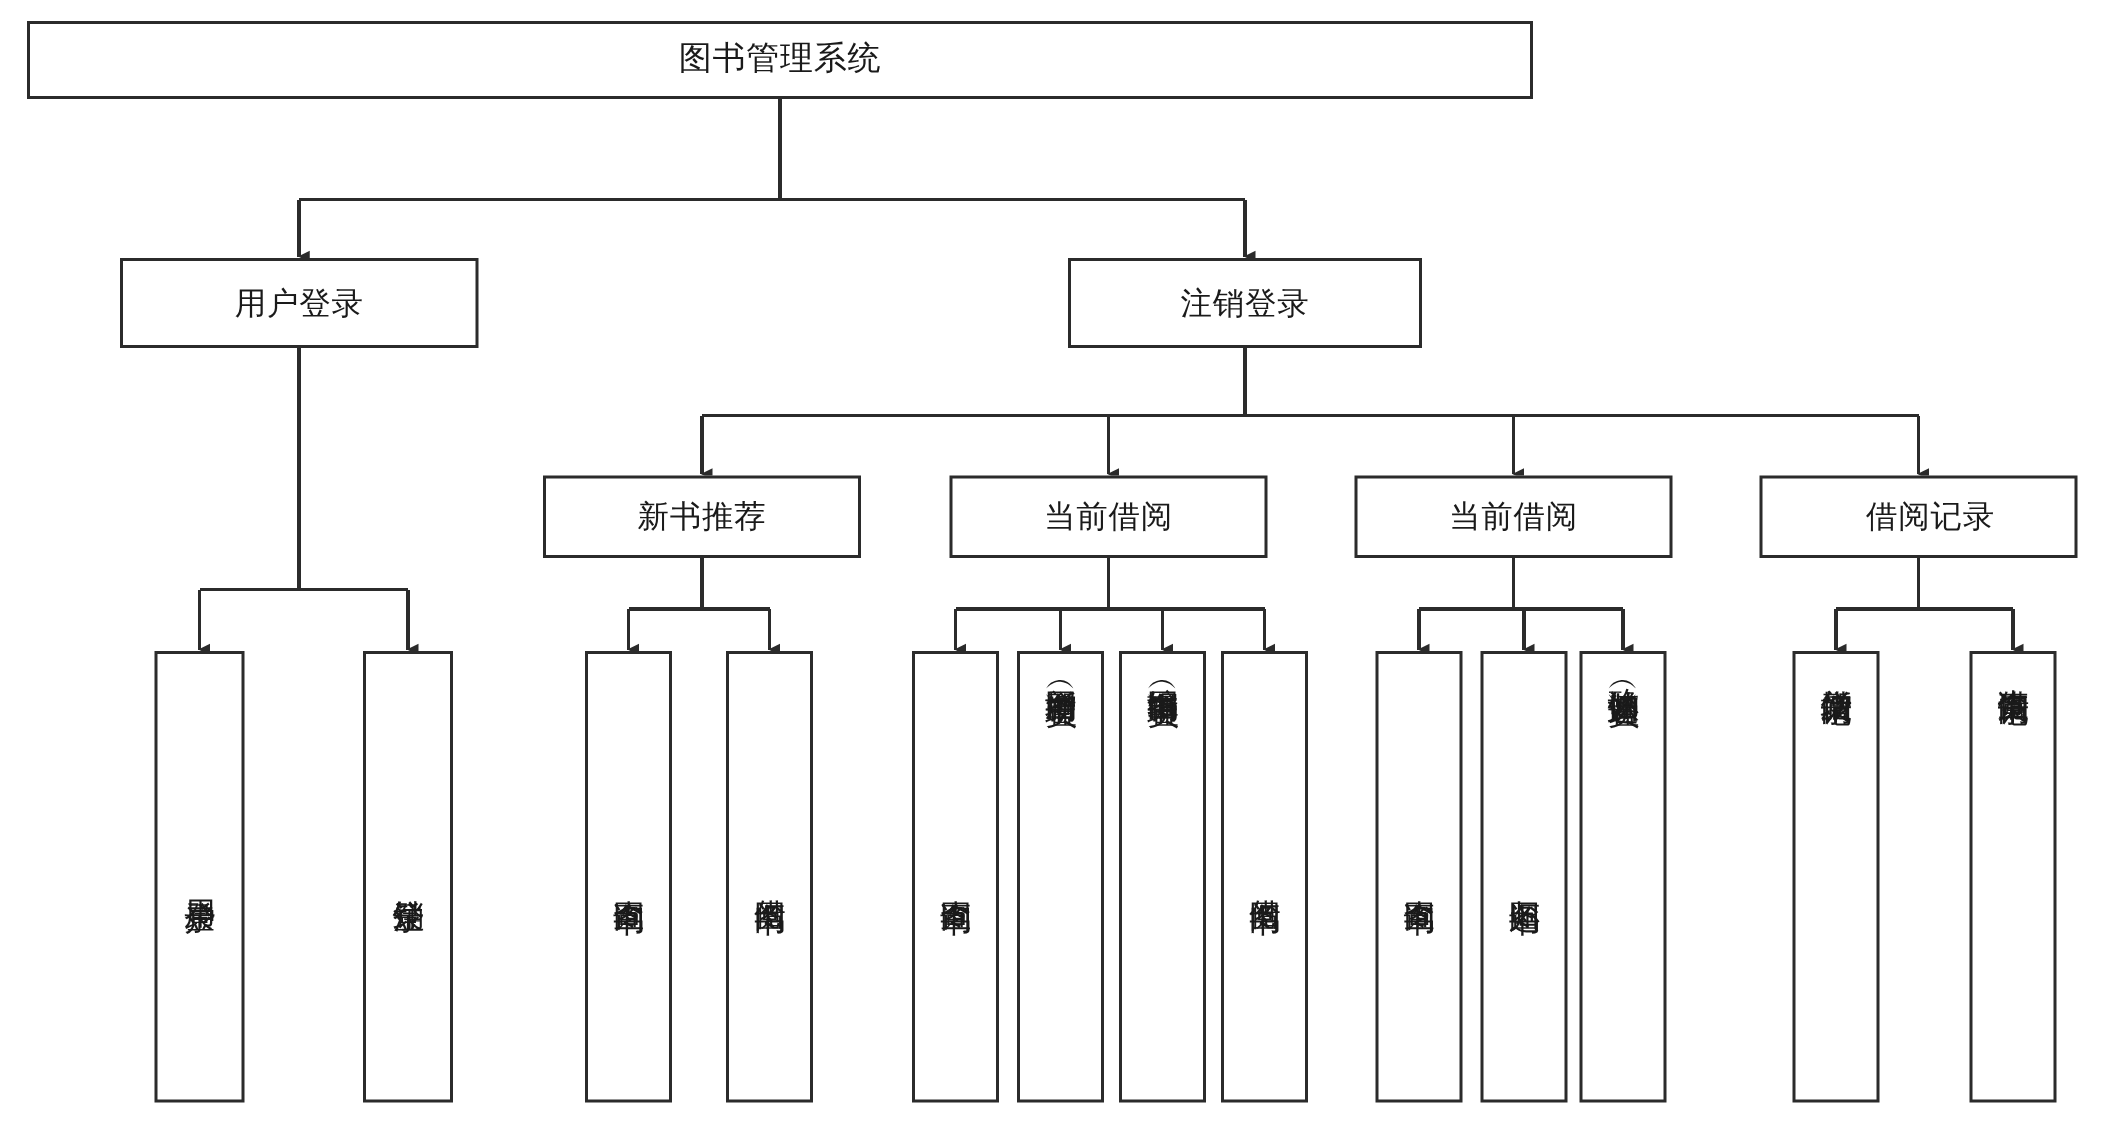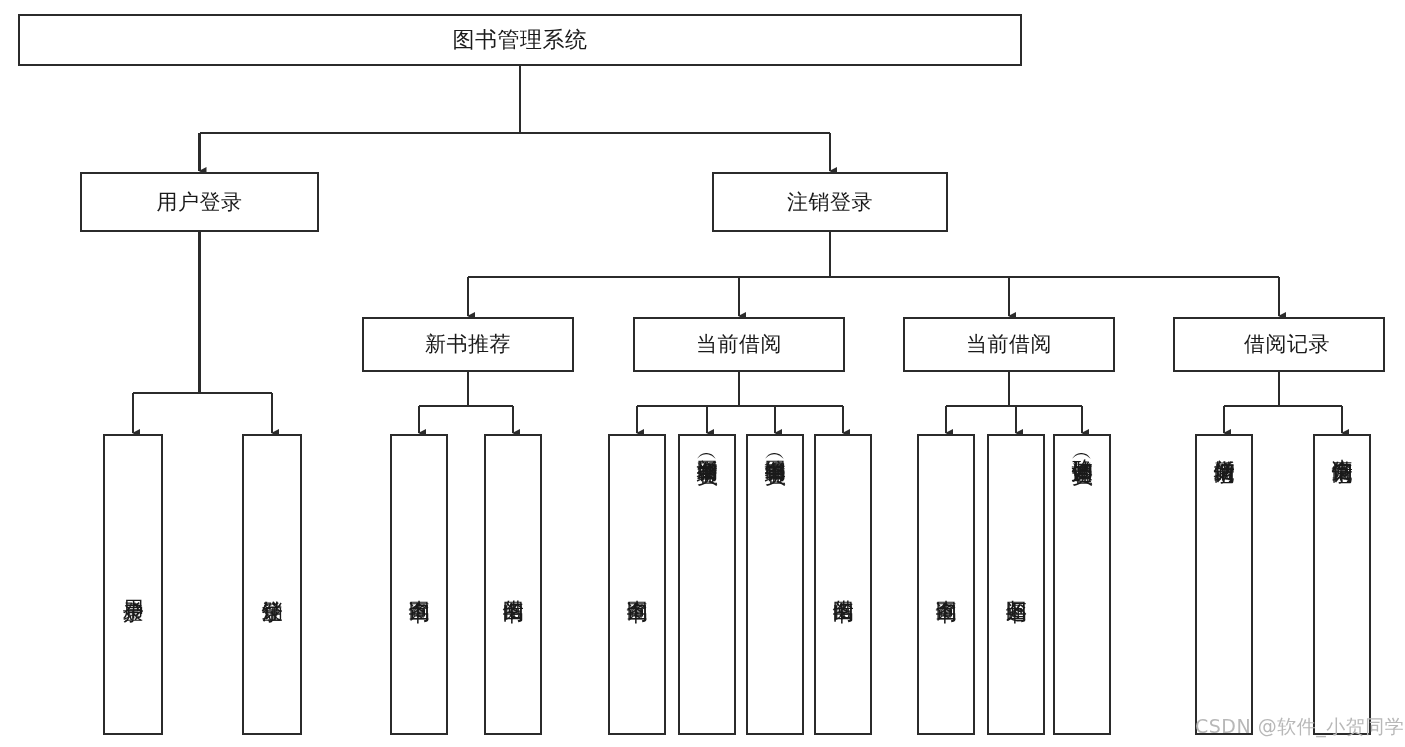--- a/index.html
+++ b/index.html
@@ -177,14 +177,13 @@
         <span class="node-label">确认归还（管理员）</span>
       </div>
       <div class="node v" style="left: 1195px; top: 434px; width: 58px; height: 301px;">
         <span class="node-label">新增借阅记录</span>
       </div>
       <div class="node v" style="left: 1313px; top: 434px; width: 58px; height: 301px;">
         <span class="node-label">查询借阅记录</span>
       </div>
     </div>
 
-  <div class="watermark" style="left: 1195px; top: 714px;">CSDN @软件_小贺同学</div>
 </div>
 
 </body></html>

